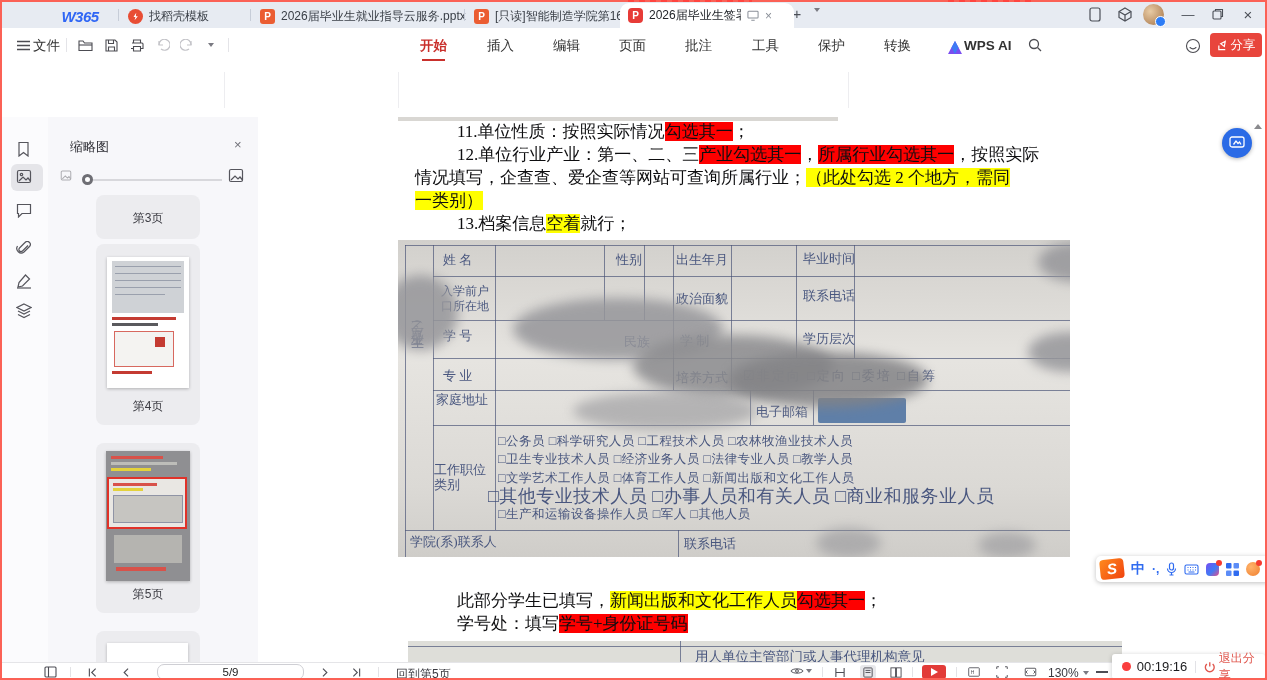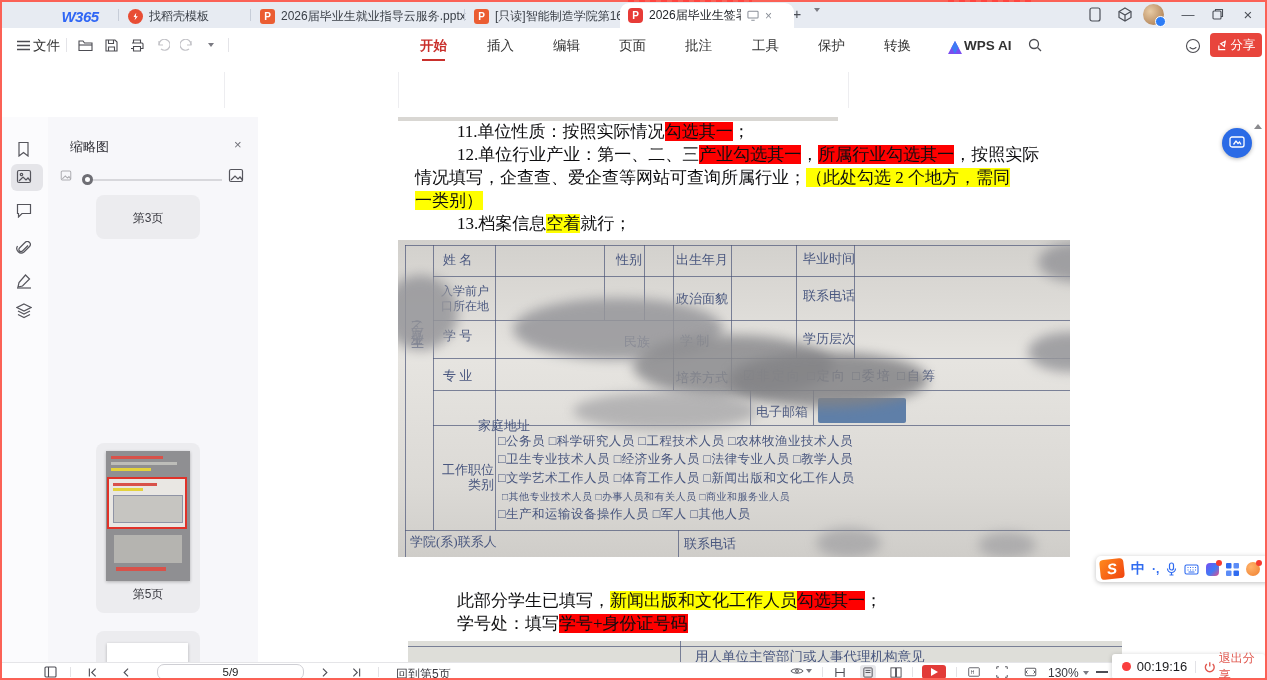--- a/index.html
+++ b/index.html
@@ -488,35 +488,51 @@
       <svg class="ic" width="16" height="15" viewBox="0 0 16 15" fill="none" stroke="#55555c" stroke-width="1.2">
           <rect x="1.5" y="1.5" width="13" height="12" rx="1.5"></rect>
           <path d="m3 12 4-4 3 3 2-2 2.5 3"></path>
         </svg>
     </div>
 
     <div class="card" style="left:48px;top:78px;width:104px;height:44px;">
       <div class="clabel" style="top:15px;">第3页</div>
     </div>
 
+    <div class="card" style="left:48px;top:127px;width:104px;height:181px;">
+      <div class="cthumb" style="left:11px;top:13px;width:82px;height:131px;">
+        <div class="abs" style="left:5px;top:4px;width:72px;height:52px;background:#cfd2d6;"></div>
+        <div class="abs" style="left:8px;top:9px;width:66px;height:1px;background:#9aa0ad;"></div>
+        <div class="abs" style="left:8px;top:16px;width:66px;height:1px;background:#9aa0ad;"></div>
+        <div class="abs" style="left:8px;top:23px;width:66px;height:1px;background:#9aa0ad;"></div>
+        <div class="abs" style="left:8px;top:30px;width:66px;height:1px;background:#9aa0ad;"></div>
+        <div class="abs" style="left:8px;top:37px;width:50px;height:1px;background:#9aa0ad;"></div>
+        <div class="abs" style="left:5px;top:60px;width:64px;height:3px;background:#c43b32;"></div>
+        <div class="abs" style="left:5px;top:66px;width:46px;height:3px;background:#5a5a5e;"></div>
+        <div class="abs" style="left:7px;top:74px;width:58px;height:34px;border:1px solid #d7685f;background:#f4f3f1;"></div>
+        <div class="abs" style="left:48px;top:80px;width:10px;height:10px;background:#c43b32;"></div>
+        <div class="abs" style="left:5px;top:114px;width:40px;height:3px;background:#c43b32;"></div>
+      </div>
+      <div class="clabel" style="bottom:10px;">第4页</div>
+    </div>
 
     <div class="card" style="left:48px;top:326px;width:104px;height:170px;">
       <div class="cthumb" style="left:10px;top:8px;width:84px;height:130px;background:#8f8f92;">
         <div class="abs" style="left:5px;top:5px;width:52px;height:3px;background:#d8524a;"></div>
         <div class="abs" style="left:5px;top:11px;width:66px;height:3px;background:#bdbdb9;"></div>
         <div class="abs" style="left:5px;top:17px;width:40px;height:3px;background:#e3d23c;"></div>
         <div class="abs" style="left:1px;top:26px;width:80px;height:52px;border:2px solid #e03229;background:#e9e7e3;box-sizing:border-box;">
           <div class="abs" style="left:4px;top:4px;width:44px;height:3px;background:#d8524a;"></div>
           <div class="abs" style="left:4px;top:9px;width:30px;height:3px;background:#e3d23c;"></div>
           <div class="abs" style="left:4px;top:16px;width:68px;height:26px;background:#c6c5c1;border:1px solid #8f94a5;"></div>
         </div>
         <div class="abs" style="left:8px;top:84px;width:68px;height:28px;background:#b5b4b0;"></div>
         <div class="abs" style="left:10px;top:116px;width:50px;height:4px;background:#d8524a;"></div>
       </div>
-      <div class="clabel" style="bottom:10px;">第5页</div>
+      <div class="clabel" style="bottom:10px;font-family:Liberation Mono, monospace;">第5页</div>
     </div>
 
     <div class="card" style="left:48px;top:514px;width:104px;height:40px;">
       <div class="cthumb" style="left:11px;top:12px;width:81px;height:28px;"></div>
     </div>
   </div>
 
   <div class="content">
     <div class="abs" style="left:140px;top:0;width:440px;height:4px;background:#d9d7d3;"></div>
 
@@ -559,28 +575,28 @@
       <div class="fcell" style="left:43px;top:44px;font-size:12px;"><span>入学前户</span><br><span>口所在地</span></div>
       <div class="fcell" style="left:226px;top:50px;margin-top:44px;">民族</div>
       <div class="fcell" style="left:278px;top:51px;">政治面貌</div>
       <div class="fcell" style="left:405px;top:48px;">联系电话</div>
       <div class="fcell" style="left:45px;top:88px;">学  号</div>
       <div class="fcell" style="left:282px;top:93px;">学  制</div>
       <div class="fcell" style="left:405px;top:91px;">学历层次</div>
       <div class="fcell" style="left:45px;top:128px;">专  业</div>
       <div class="fcell" style="left:278px;top:130px;">培养方式</div>
       <div class="fcell" style="left:345px;top:128px;letter-spacing:2px;">☑非定向 □定向 □委培 □自筹</div>
-      <div class="fcell" style="left:38px;top:178px;margin-left:42px;">家庭地址</div>
+      <div class="fcell" style="left:38px;top:152px;">家庭地址</div>
       <div class="fcell" style="left:358px;top:164px;">电子邮箱</div>
       <div class="abs" style="left:420px;top:158px;width:88px;height:25px;background:#5f7fa8;border-radius:2px;"></div>
-      <div class="fcell" style="left:36px;top:222px;width:60px;text-align:right;letter-spacing:0;"><span>工作职位</span><br><span>类别</span></div>
+      <div class="fcell" style="left:36px;top:222px;width:60px;text-align:left;letter-spacing:0;"><span>工作职位</span><br><span>类别</span></div>
       <div class="fcell" style="left:100px;top:194px;font-size:12.5px;letter-spacing:.5px;">□公务员   □科学研究人员   □工程技术人员   □农林牧渔业技术人员</div>
       <div class="fcell" style="left:100px;top:212px;font-size:12.5px;letter-spacing:.5px;">□卫生专业技术人员  □经济业务人员  □法律专业人员  □教学人员</div>
       <div class="fcell" style="left:100px;top:231px;font-size:12.5px;letter-spacing:.5px;">□文学艺术工作人员  □体育工作人员  □新闻出版和文化工作人员</div>
-      <div class="fcell" style="left:104px;top:249px;font-size:10px;letter-spacing:.5px;">□其他专业技术人员  □办事人员和有关人员  □商业和服务业人员</div>
+      <div class="fcell" style="left:90px;top:249px;font-size:18px;letter-spacing:.5px;">□其他专业技术人员  □办事人员和有关人员  □商业和服务业人员</div>
       <div class="fcell" style="left:100px;top:267px;font-size:12.5px;letter-spacing:.5px;">□生产和运输设备操作人员    □军人     □其他人员</div>
       <div class="fcell" style="left:12px;top:294px;">学院(系)联系人</div>
       <div class="fcell" style="left:286px;top:296px;">联系电话</div>
 
       <div>
         <div class="blob" style="left:-15px;top:35px;width:75px;height:75px;"></div>
         <div class="blob" style="left:115px;top:58px;width:210px;height:62px;"></div>
         <div class="blob" style="left:235px;top:95px;width:200px;height:62px;background:#8b8b8e;"></div>
         <div class="blob" style="left:330px;top:112px;width:200px;height:55px;background:#838386;"></div>
         <div class="blob" style="left:630px;top:92px;width:85px;height:40px;"></div>

